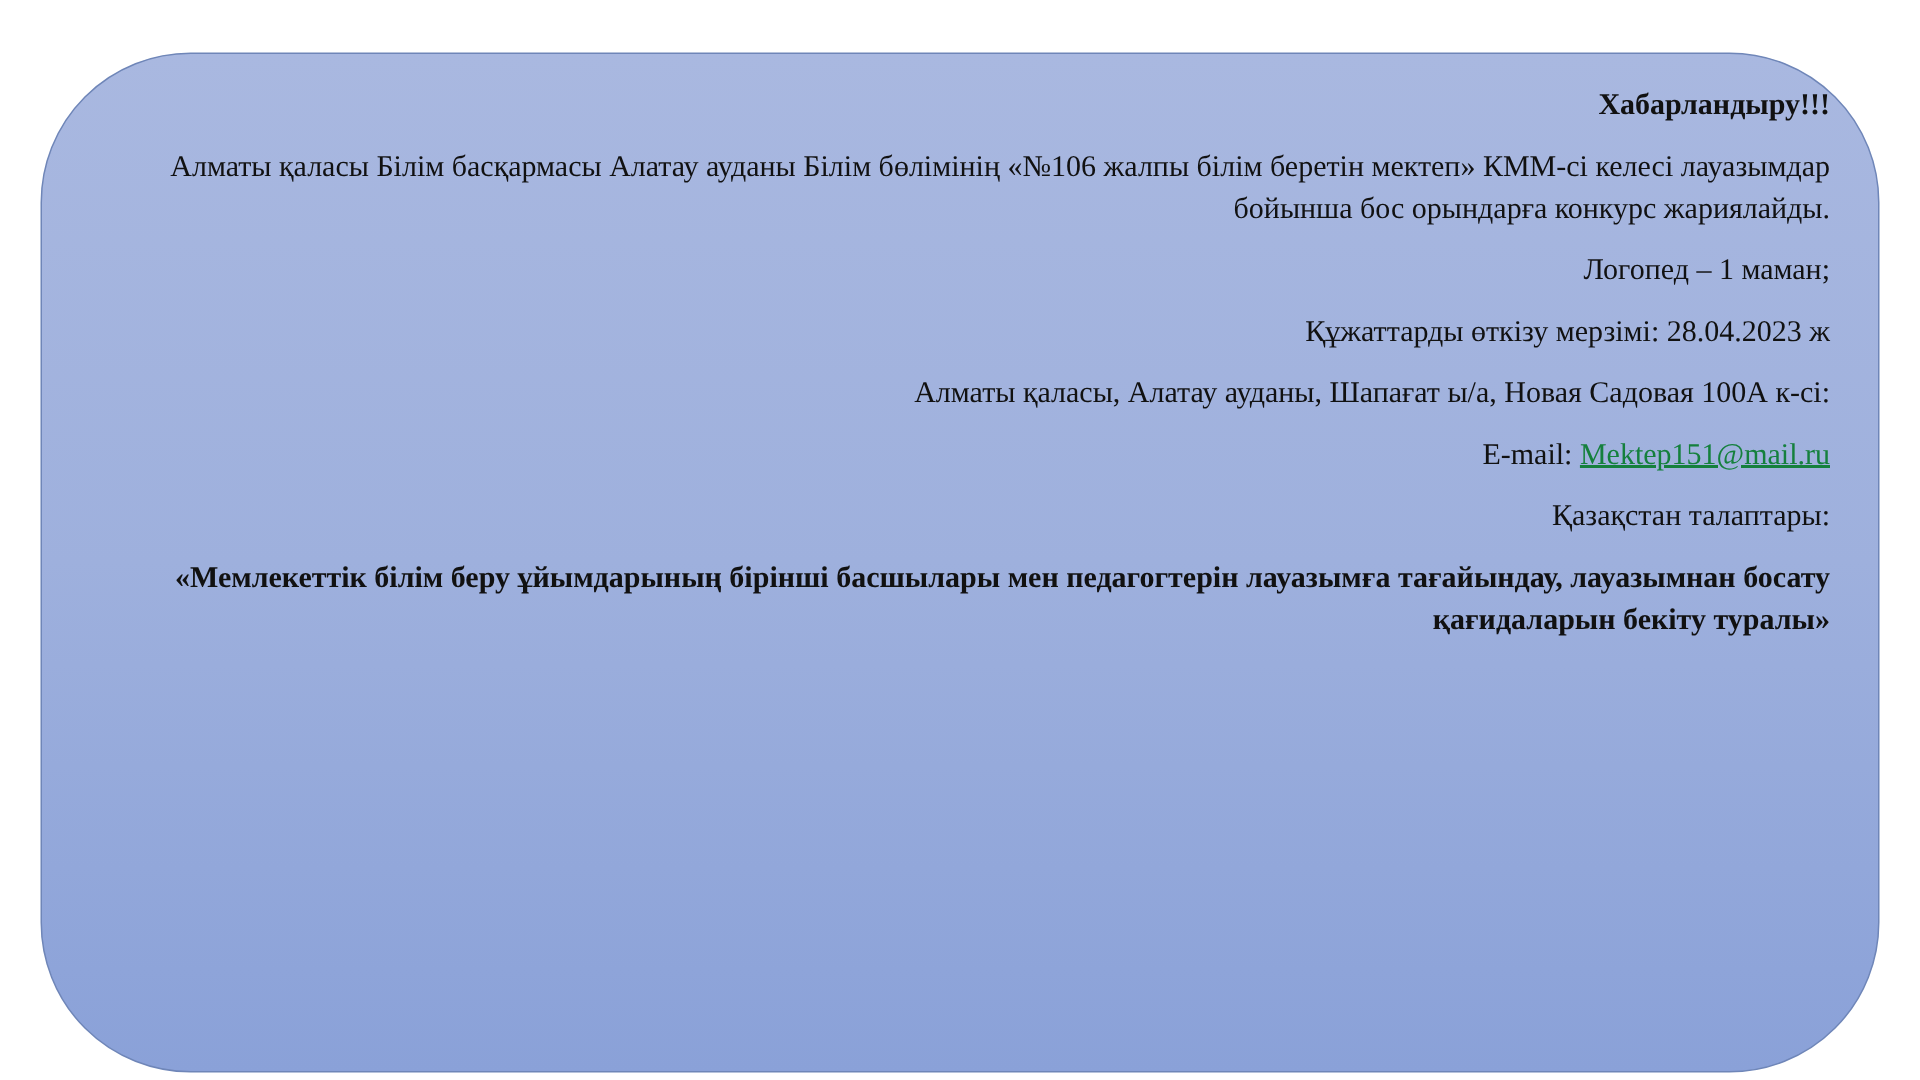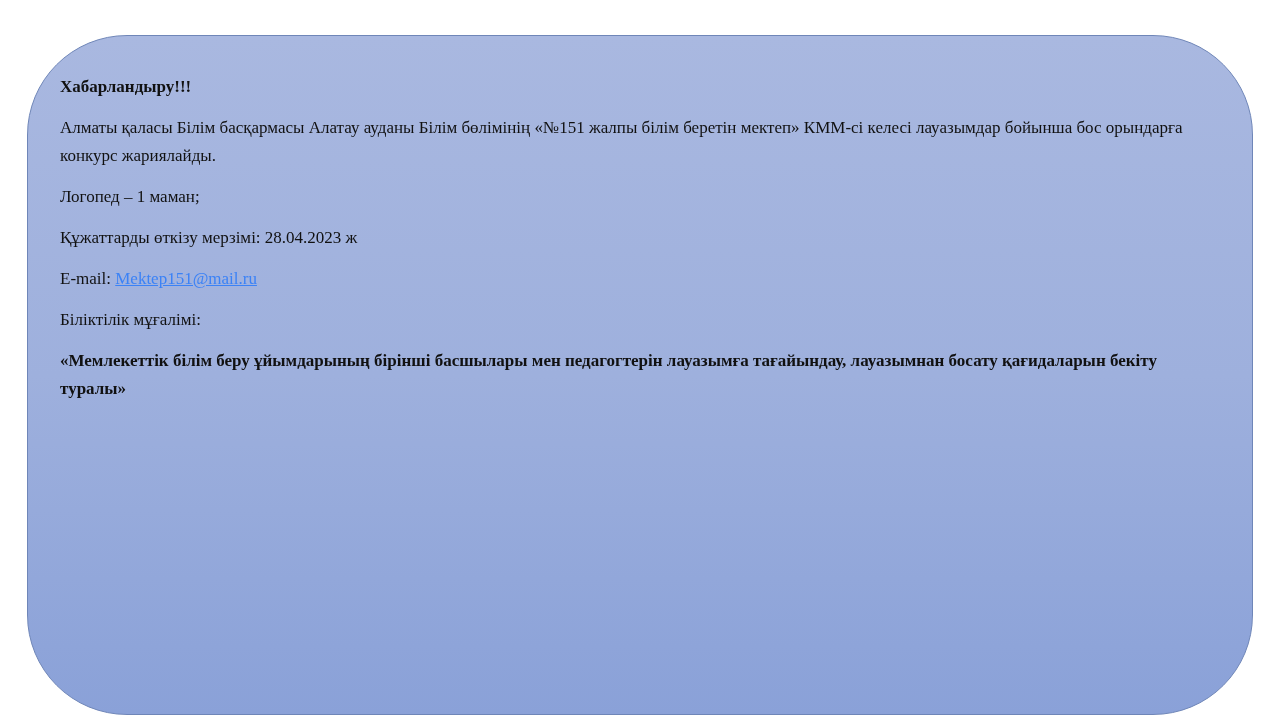--- a/index.html
+++ b/index.html
@@ -23,50 +23,51 @@
       width: 1226px;
       height: 680px;
       border-radius: 100px;
       background: linear-gradient(to bottom, #a9b8e0 0%, #9eb0dd 50%, #8aa1d8 100%);
       border: 1px solid #6f86b8;
       box-sizing: border-box;
     }
     .content {
       position: absolute;
       left: 60px;
-      top: 73px;
+      top: 56px;
       width: 1160px;
-      text-align: left;
+      text-align: right;
       font-family: "Liberation Serif", "DejaVu Serif", serif;
-      font-size: 17px;
+      font-size: 20px;
       line-height: 28px;
       color: #111111;
     }
     .content p {
       margin: 0 0 13px 0;
     }
     .title {
       font-weight: bold;
     }
     .bold-par {
       font-weight: bold;
     }
     .email-link {
-      color: #3b82f6;
+      color: #15803d;
       text-decoration: underline;
     }
   </style>
 </head>
 <body>
 
 <div class="slide">
   <div class="notice-box"></div>
 
   <div class="content">
     <p class="title">Хабарландыру!!!</p>
-    <p>Алматы қаласы Білім басқармасы Алатау ауданы Білім бөлімінің «№151 жалпы білім беретін мектеп» КММ-сі келесі лауазымдар бойынша бос орындарға конкурс жариялайды.</p>
+    <p>Алматы қаласы Білім басқармасы Алатау ауданы Білім бөлімінің «№106 жалпы білім беретін мектеп» КММ-сі келесі лауазымдар бойынша бос орындарға конкурс жариялайды.</p>
     <p>Логопед – 1 маман;</p>
     <p>Құжаттарды өткізу мерзімі: 28.04.2023 ж</p>
+    <p>Алматы қаласы, Алатау ауданы, Шапағат ы/а, Новая Садовая 100А к-сі:</p>
     <p><span>E-mail: </span><a class="email-link">Mektep151@mail.ru</a></p>
-    <p>Біліктілік мұғалімі:</p>
+    <p>Қазақстан талаптары:</p>
     <p class="bold-par">«Мемлекеттік білім беру ұйымдарының бірінші басшылары мен педагогтерін лауазымға тағайындау, лауазымнан босату қағидаларын бекіту туралы»</p>
   </div>
 </div>
 
 </body></html>

